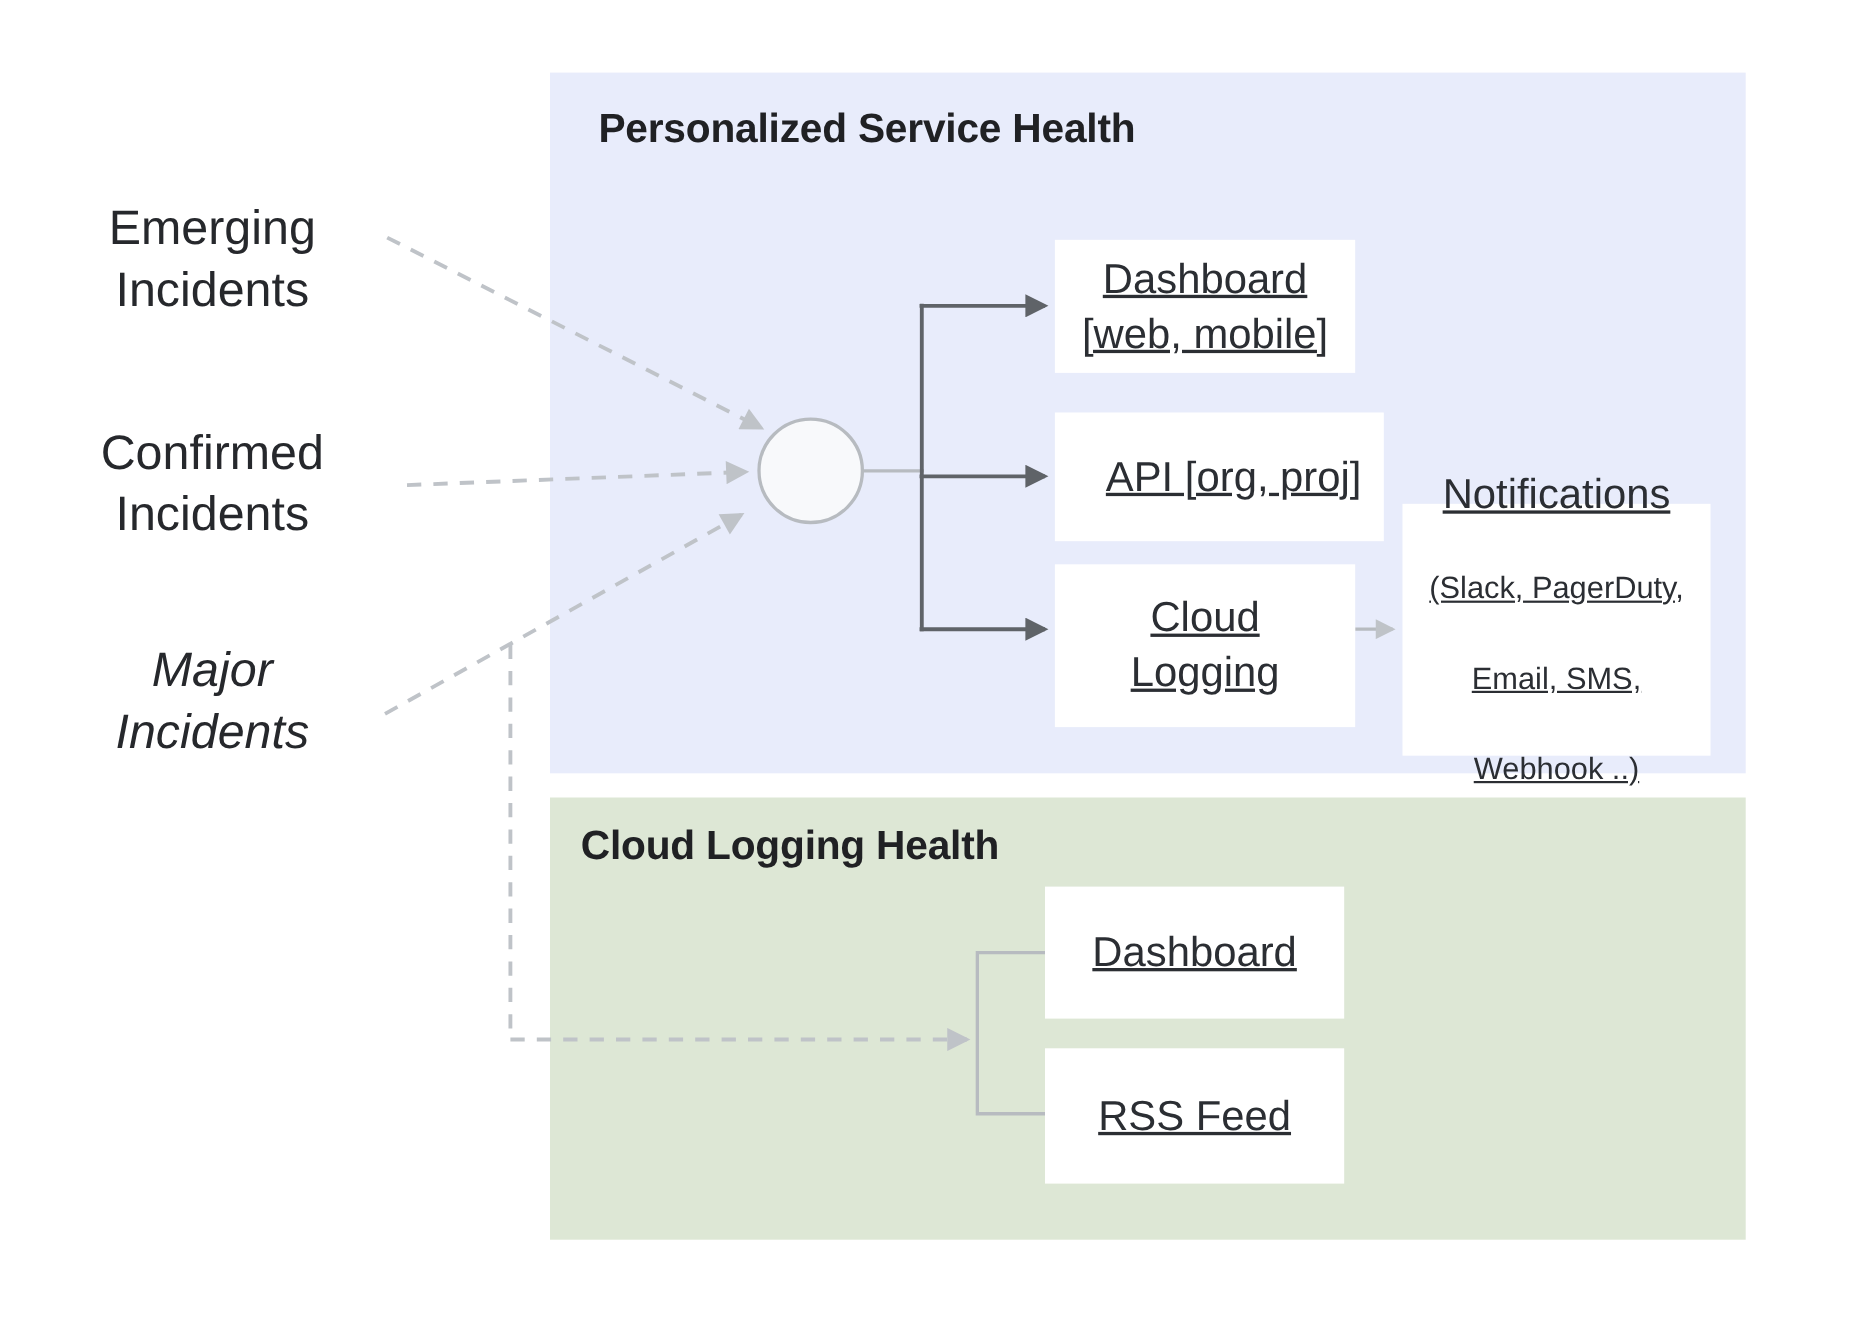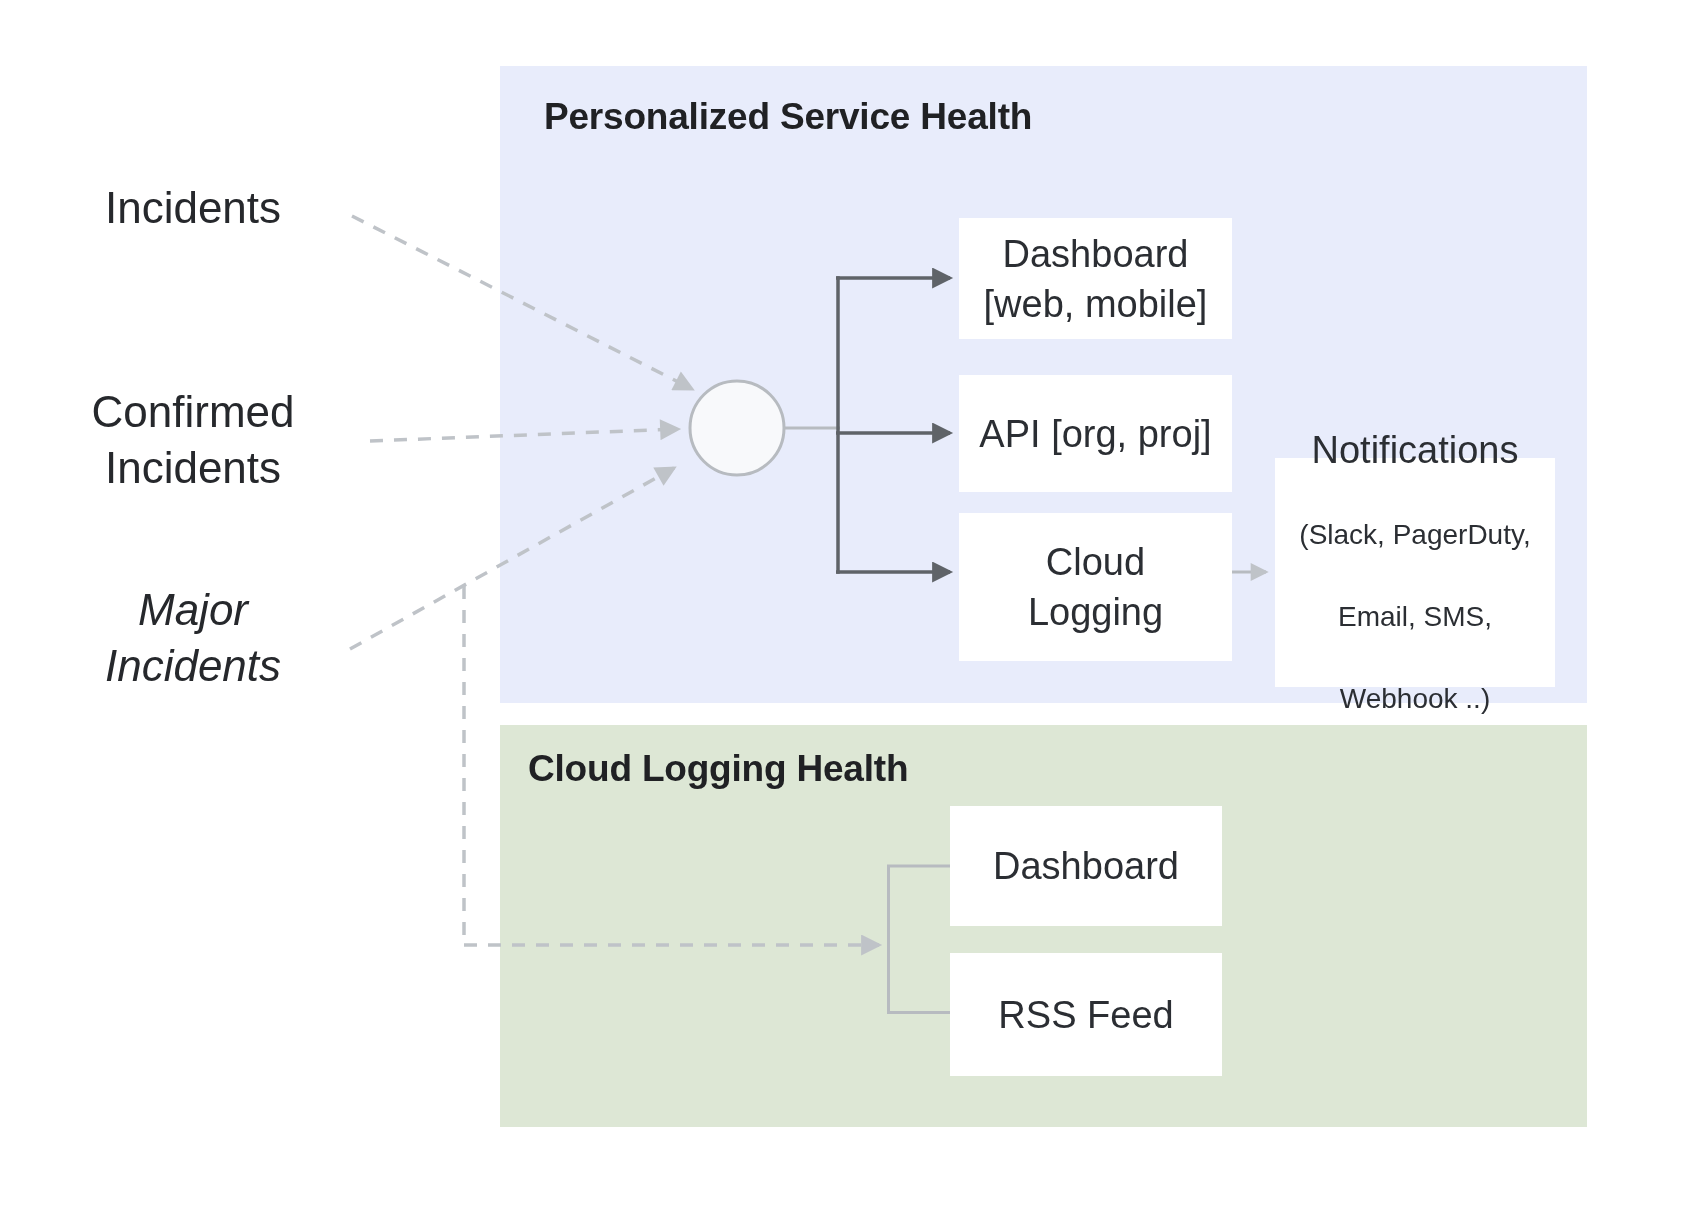--- a/index.html
+++ b/index.html
@@ -21,41 +21,42 @@
     position:absolute;left:53px;width:280px;text-align:center;
     font-size:44px;line-height:56px;color:#26282C;
   }
   .input-emerging{top:180px;}
   .input-confirmed{top:384px;}
   .input-major{top:582px;font-style:italic;}
   svg.connectors{position:absolute;left:0;top:0;z-index:2;}
   .node{
     position:absolute;background:#ffffff;z-index:3;
     display:flex;flex-direction:column;align-items:center;justify-content:center;
-    text-align:center;color:#2B2E33;font-size:38px;line-height:50px;
+    text-align:center;color:#2B2E33;font-size:38px;line-height:50px;text-decoration:underline;
   }
   .node-dashboard-web{left:959px;top:218px;width:273px;height:121px;}
-  .node-api{left:959px;top:375px;width:273px;height:117px;}
+  .node-api{left:959px;top:375px;width:273px;height:117px;padding-left:26px;}
   .node-cloud-logging{left:959px;top:513px;width:273px;height:148px;}
   .node-notifications{left:1275px;top:458px;width:280px;height:229px;}
   .node-dashboard-green{left:950px;top:806px;width:272px;height:120px;}
   .node-rss{left:950px;top:953px;width:272px;height:123px;}
   .notif-title{font-size:38px;line-height:48px;}
   .notif-sub{font-size:28px;line-height:42px;margin-top:40px;}
 </style>
 </head>
 <body>
 
 <div class="panel panel-blue"></div>
 <div class="panel panel-green"></div>
 
 <div class="panel-title title-personalized">Personalized Service Health</div>
 <div class="panel-title title-cloud">Cloud Logging Health</div>
 
 <div class="input-label input-emerging">
+  <div>Emerging</div>
   <div>Incidents</div>
 </div>
 <div class="input-label input-confirmed">
   <div>Confirmed</div>
   <div>Incidents</div>
 </div>
 <div class="input-label input-major">
   <div>Major</div>
   <div>Incidents</div>
 </div>

